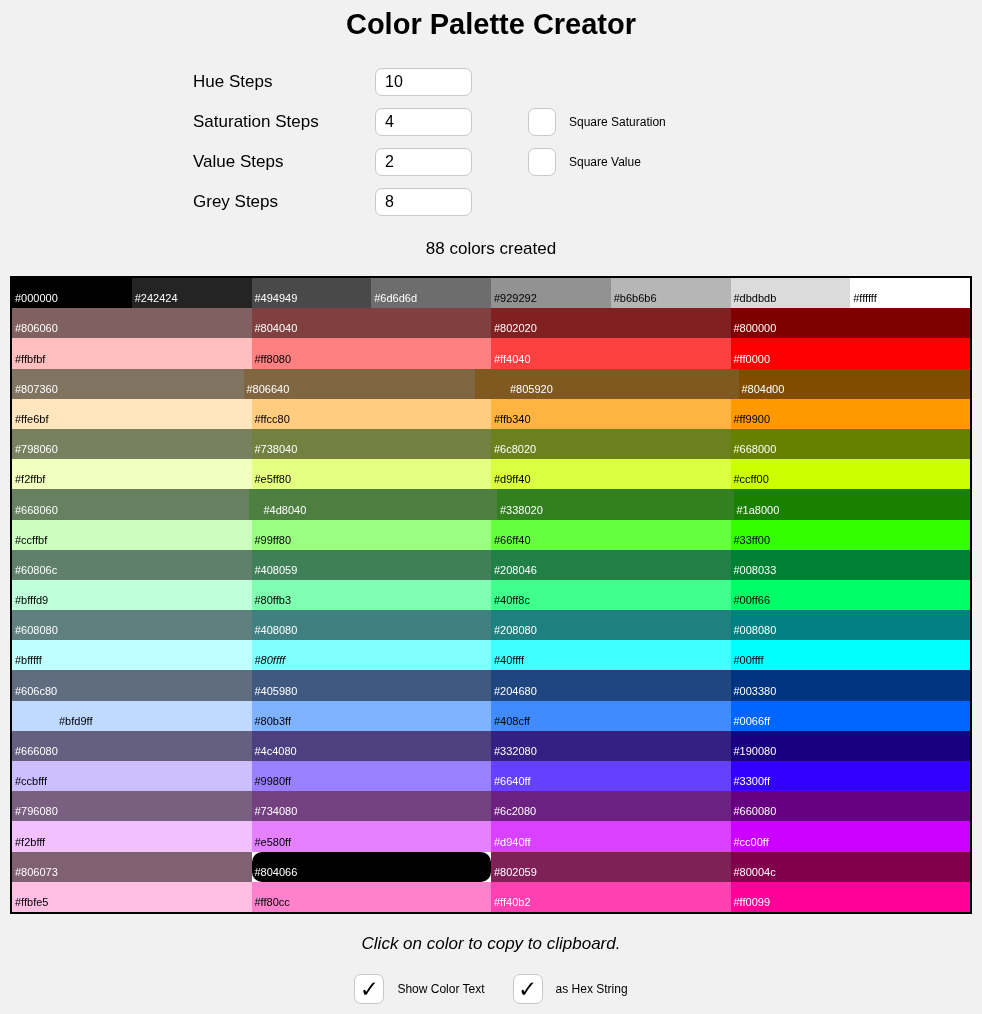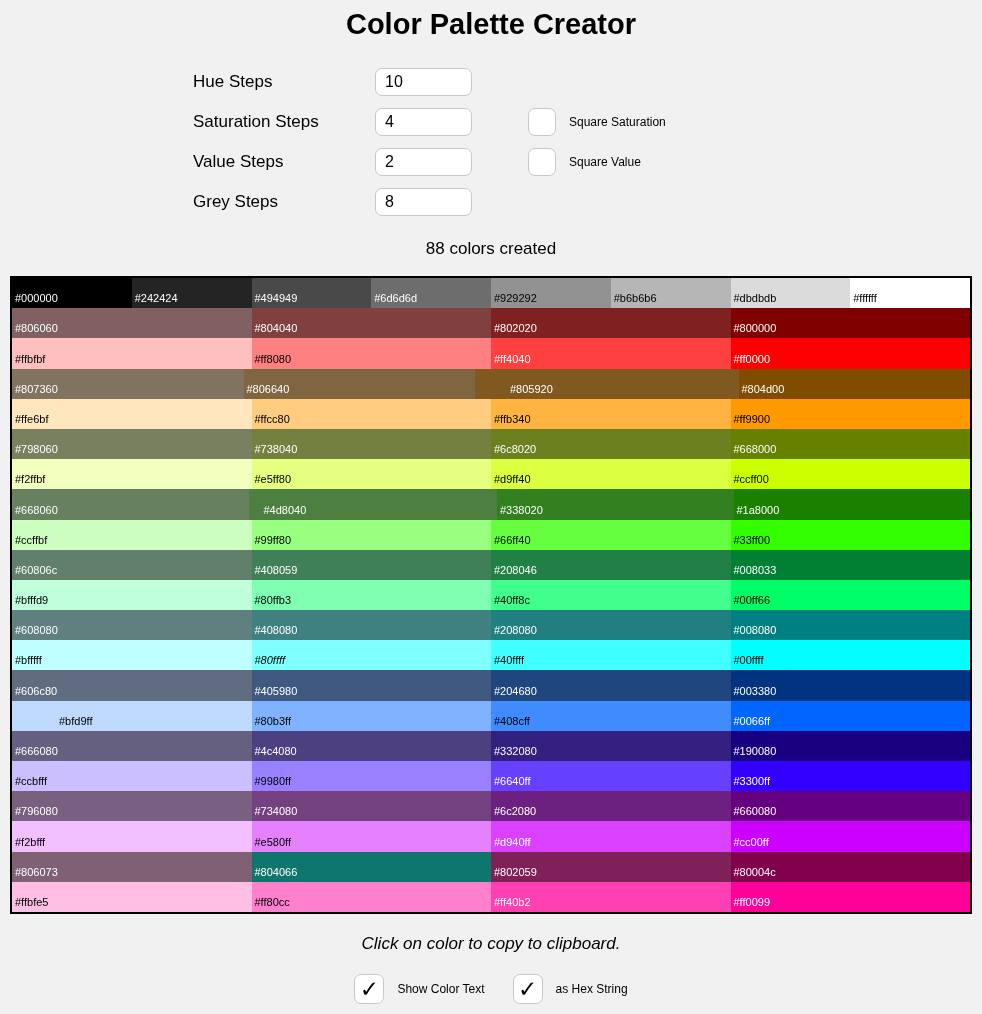--- a/index.html
+++ b/index.html
@@ -413,21 +413,21 @@
         <span class="swatch-label" style="color: rgb(255, 255, 255);">#d940ff</span>
       </div>
       <div class="swatch" style="background: rgb(204, 0, 255);">
         <span class="swatch-label" style="color: rgb(255, 255, 255);">#cc00ff</span>
       </div>
     </div>
     <div class="palette-row">
       <div class="swatch" style="background: rgb(128, 96, 115);">
         <span class="swatch-label" style="color: rgb(255, 255, 255);">#806073</span>
       </div>
-      <div class="swatch" style="background: #0f766e;">
+      <div class="swatch" style="background: #000000; border-radius: 10px;">
         <span class="swatch-label" style="color: rgb(255, 255, 255);">#804066</span>
       </div>
       <div class="swatch" style="background: rgb(128, 32, 89);">
         <span class="swatch-label" style="color: rgb(255, 255, 255);">#802059</span>
       </div>
       <div class="swatch" style="background: rgb(128, 0, 76);">
         <span class="swatch-label" style="color: rgb(255, 255, 255);">#80004c</span>
       </div>
     </div>
     <div class="palette-row">

